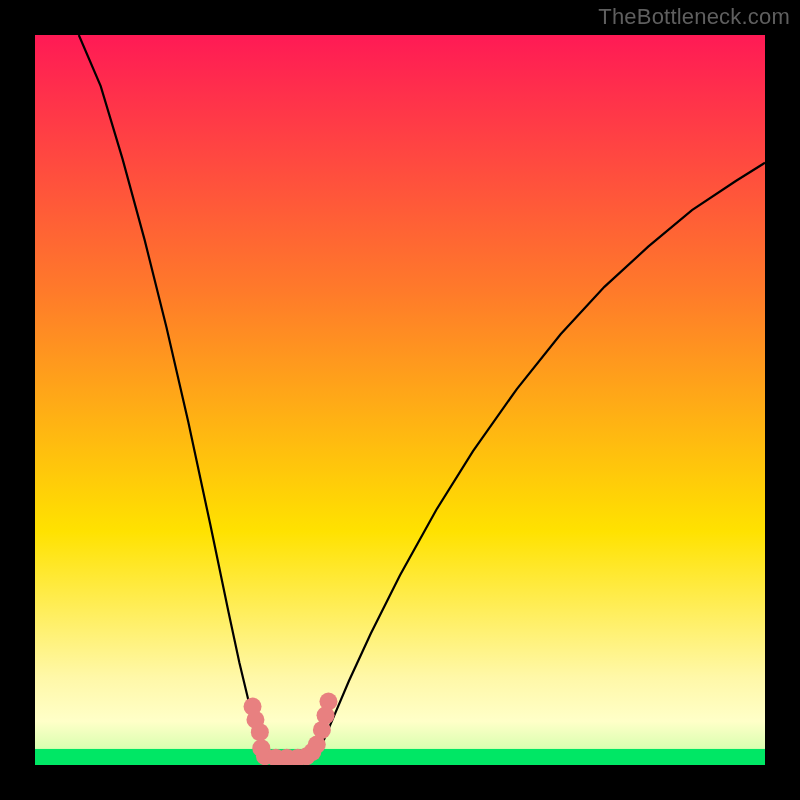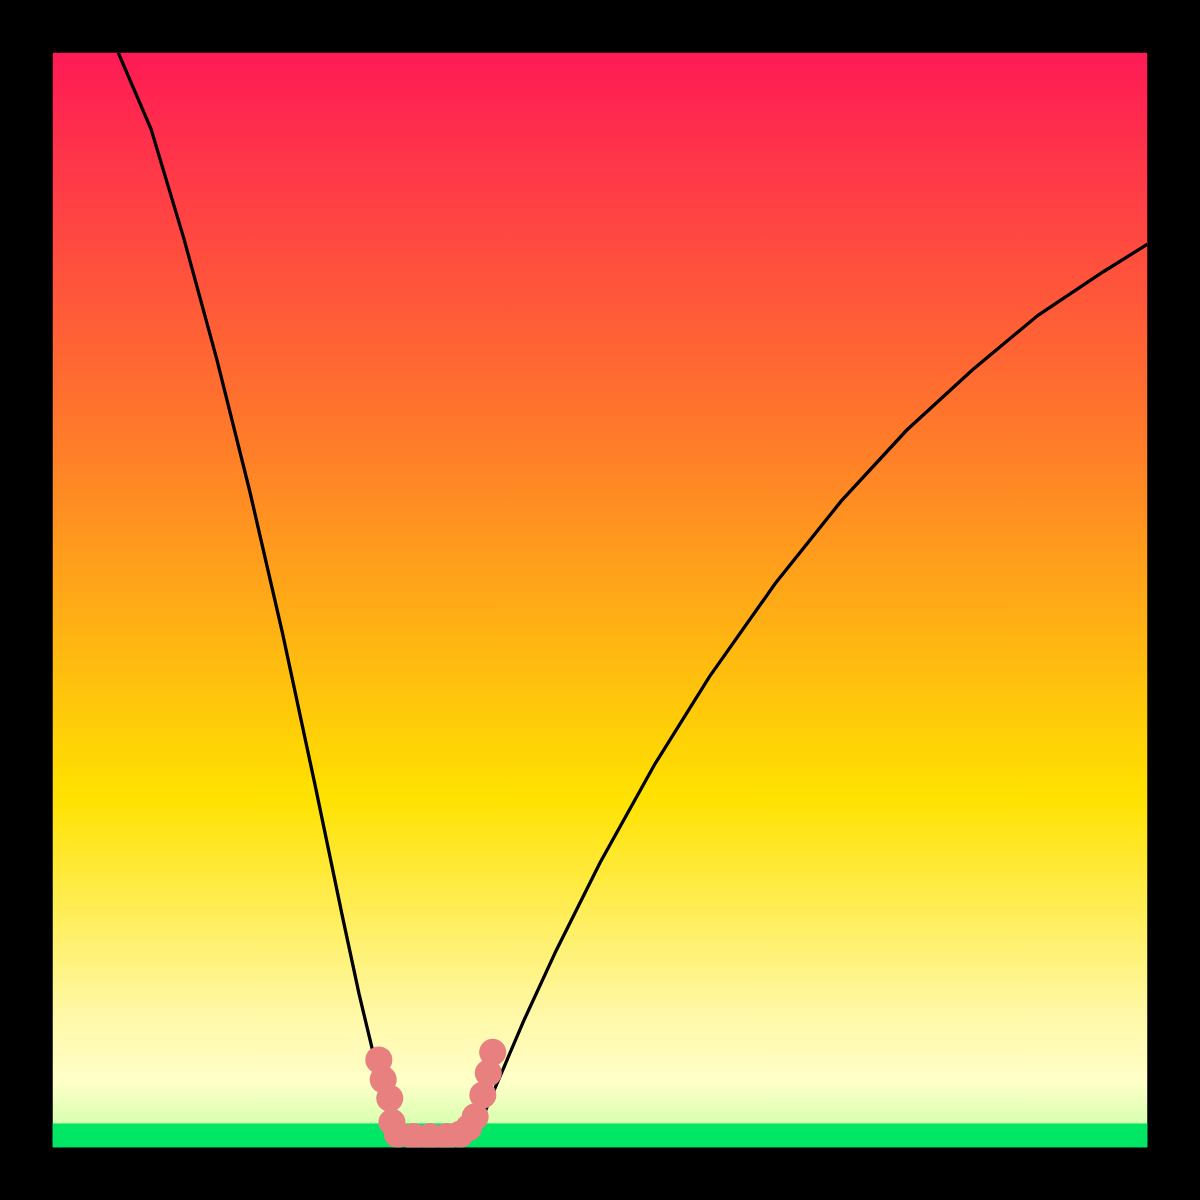--- a/index.html
+++ b/index.html
@@ -32,20 +32,21 @@
     top: 35px;
     width: 730px;
     height: 730px;
     display: block;
   }
 </style>
 </head>
 <body>
 
 <div class="frame">
+  <div class="attribution">TheBottleneck.com</div>
 
   <svg class="plot" viewBox="0 0 730 730" preserveAspectRatio="none">
     <defs>
       <linearGradient id="bg-grad" x1="0" y1="0" x2="0" y2="1">
         <stop id="g-stop-0" offset="0%" stop-color="#ff1a55"></stop>
         <stop id="g-stop-1" offset="35%" stop-color="#ff7a2a"></stop>
         <stop id="g-stop-2" offset="68%" stop-color="#ffe200"></stop>
         <stop id="g-stop-3" offset="88%" stop-color="#fff8a8"></stop>
         <stop id="g-stop-4" offset="94%" stop-color="#ffffc8"></stop>
         <stop id="g-stop-5" offset="97.8%" stop-color="#d9ffb0"></stop>

